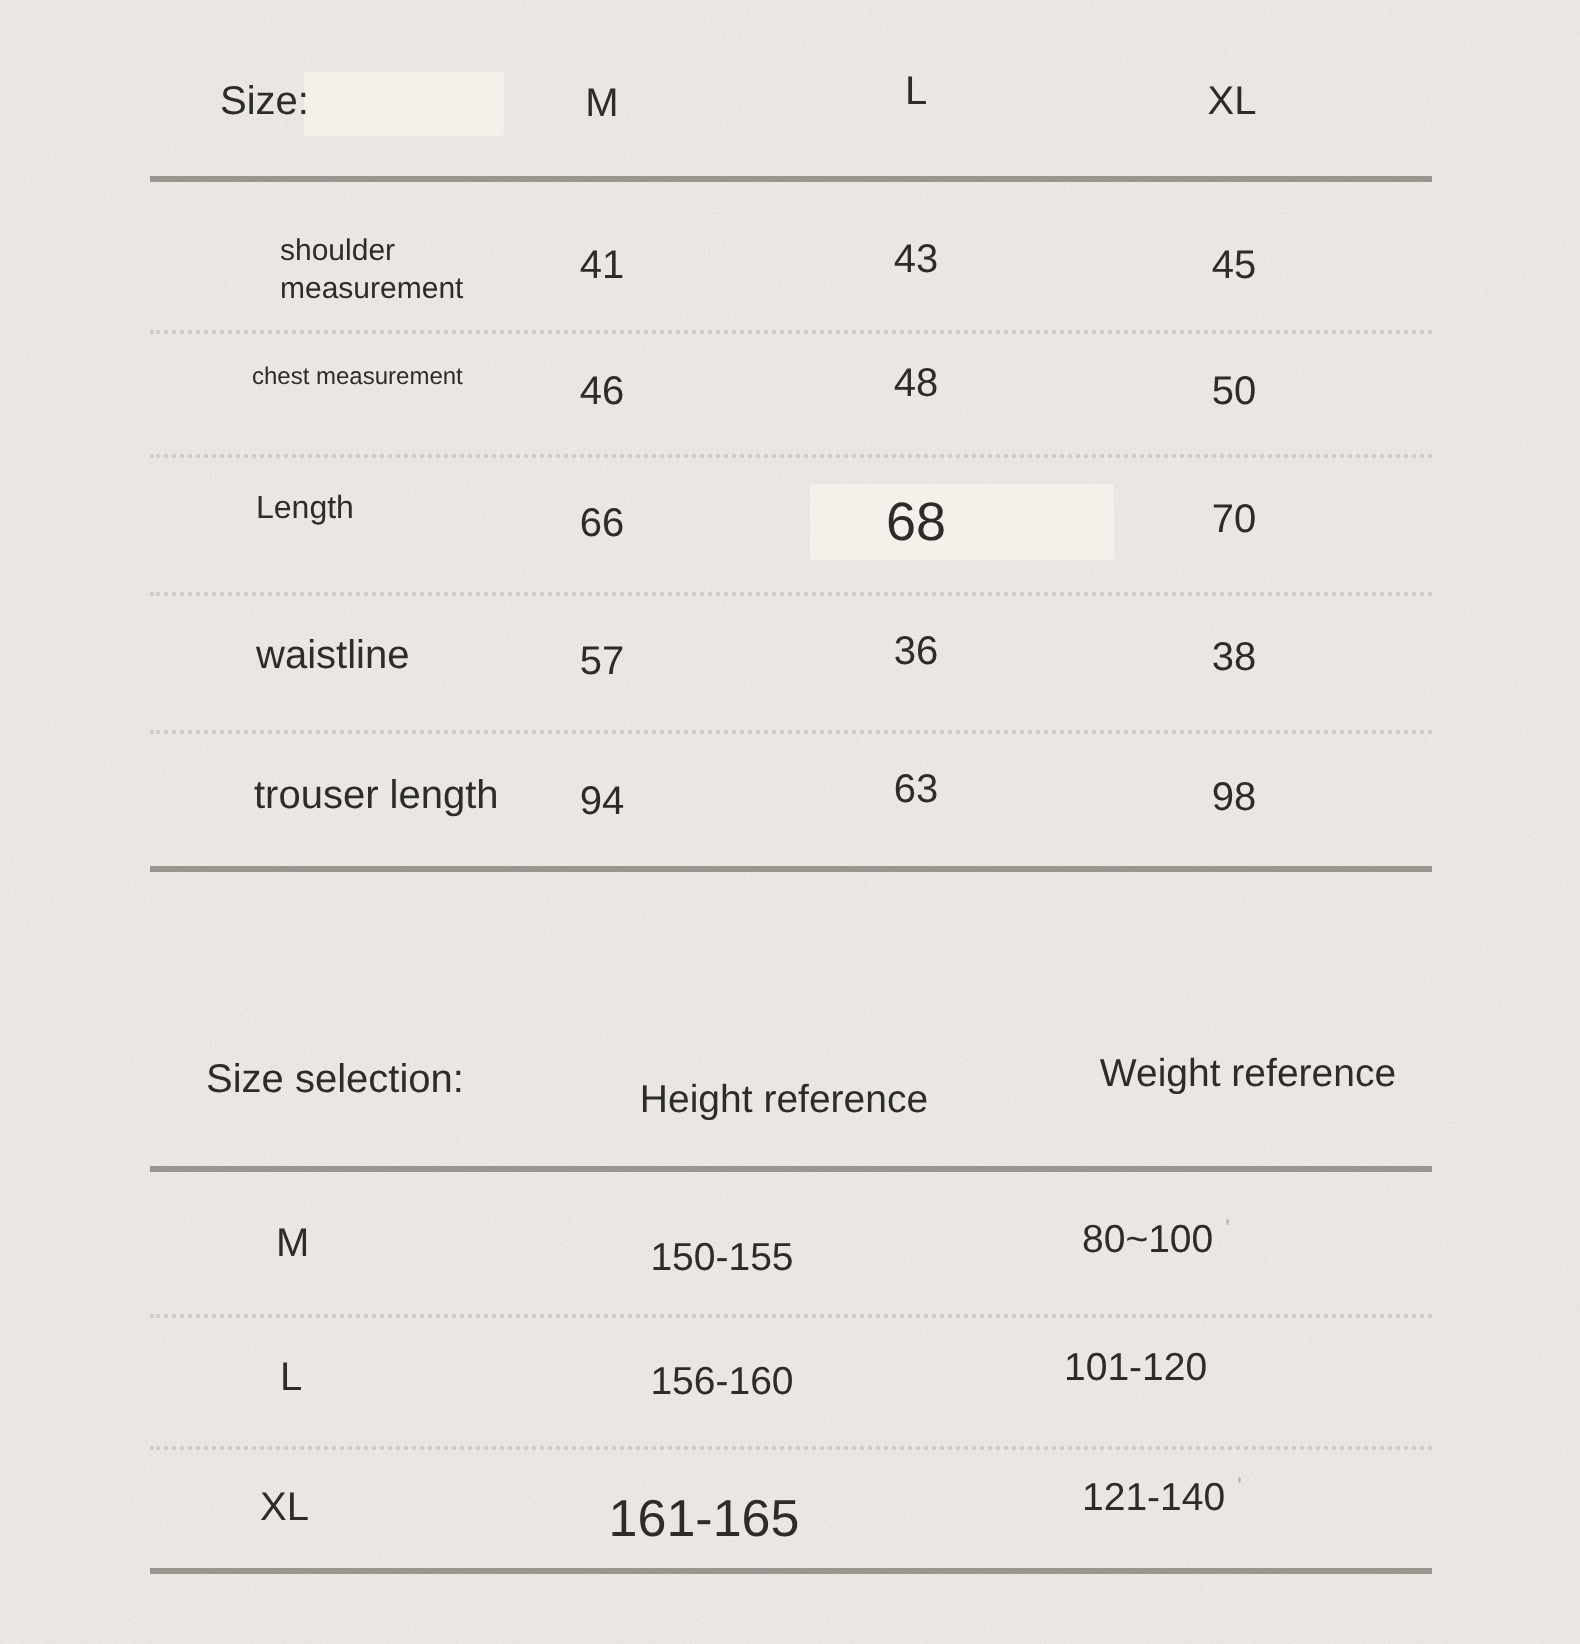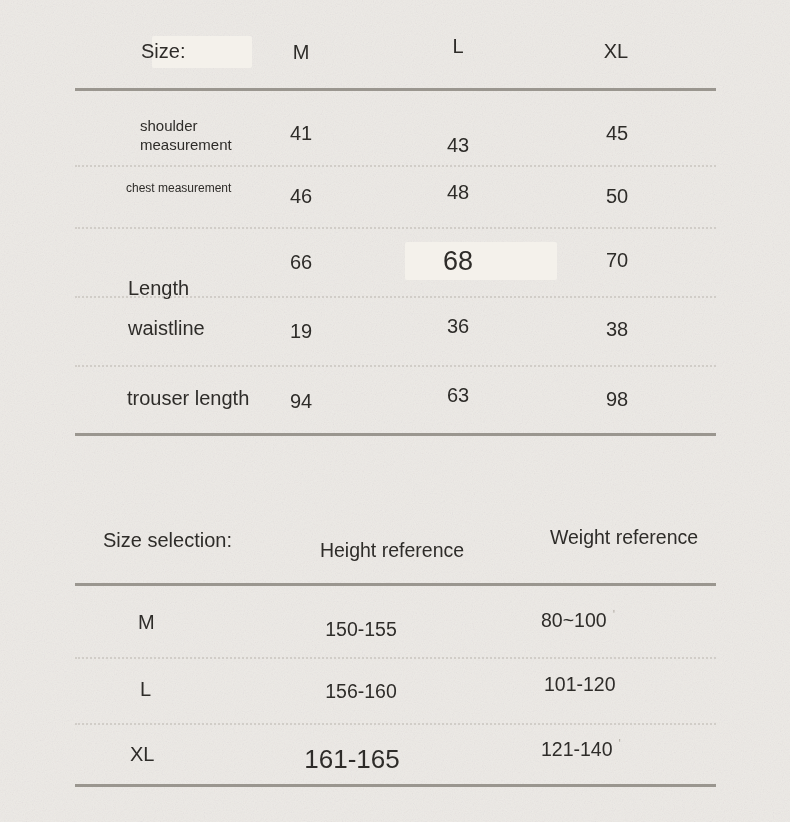--- a/index.html
+++ b/index.html
@@ -67,55 +67,55 @@
     <filter id="grain">
       <feTurbulence type="fractalNoise" baseFrequency="0.9" numOctaves="2" stitchTiles="stitch"></feTurbulence>
       <feColorMatrix type="saturate" values="0.25"></feColorMatrix>
     </filter>
     <rect width="790" height="822" filter="url(#grain)" opacity="0.14"></rect>
   </svg>
 
   <div>
 
     <div class="patch" style="left:152px;top:36px;width:100px;height:32px;"></div>
-    <div class="cell" style="left:110px;top:40px;font-size:20px;margin-left:31px;">Size:</div>
+    <div class="cell" style="left:110px;top:40px;font-size:20px;">Size:</div>
     <div class="cell ctr" style="left:301px;top:41px;font-size:20px;">M</div>
     <div class="cell ctr" style="left:458px;top:35px;font-size:20px;">L</div>
     <div class="cell ctr" style="left:616px;top:40px;font-size:20px;">XL</div>
 
     <div class="rule" style="top:88px;"></div>
 
     <div>
       <div class="cell wrap-label" style="left:128px;top:116px;font-size:15px;line-height:19px;margin-left:12px;">shoulder measurement</div>
       <div class="cell ctr" style="left:301px;top:122px;font-size:20px;">41</div>
-      <div class="cell ctr" style="left:458px;top:119px;font-size:20px;margin-top:15px;">43</div>
+      <div class="cell ctr" style="left:458px;top:119px;font-size:20px;">43</div>
       <div class="cell ctr" style="left:617px;top:122px;font-size:20px;text-align:center;">45</div>
     </div>
     <div class="divider" style="top:165px;"></div>
 
     <div>
       <div class="cell" style="left:126px;top:182px;font-size:12px;">chest measurement</div>
       <div class="cell ctr" style="left:301px;top:185px;font-size:20px;">46</div>
       <div class="cell ctr" style="left:458px;top:181px;font-size:20px;">48</div>
       <div class="cell ctr" style="left:617px;top:185px;font-size:20px;">50</div>
     </div>
     <div class="divider" style="top:227px;"></div>
 
     <div>
       <div class="patch" style="left:405px;top:242px;width:152px;height:38px;"></div>
-      <div class="cell" style="left:128px;top:246px;font-size:20px;margin-top:31px;">Length</div>
+      <div class="cell" style="left:128px;top:246px;font-size:16px;">Length</div>
       <div class="cell ctr" style="left:301px;top:251px;font-size:20px;">66</div>
       <div class="cell ctr" style="left:458px;top:246px;font-size:27px;">68</div>
       <div class="cell ctr" style="left:617px;top:249px;font-size:20px;">70</div>
     </div>
     <div class="divider" style="top:296px;"></div>
 
     <div>
       <div class="cell" style="left:128px;top:317px;font-size:20px;">waistline</div>
-      <div class="cell ctr" style="left:301px;top:320px;font-size:20px;">19</div>
+      <div class="cell ctr" style="left:301px;top:320px;font-size:20px;">57</div>
       <div class="cell ctr" style="left:458px;top:315px;font-size:20px;">36</div>
       <div class="cell ctr" style="left:617px;top:318px;font-size:20px;">38</div>
     </div>
     <div class="divider" style="top:365px;"></div>
 
     <div>
       <div class="cell" style="left:127px;top:387px;font-size:20px;">trouser length</div>
       <div class="cell ctr" style="left:301px;top:390px;font-size:20px;">94</div>
       <div class="cell ctr" style="left:458px;top:384px;font-size:20px;">63</div>
       <div class="cell ctr" style="left:617px;top:388px;font-size:20px;">98</div>
@@ -134,21 +134,21 @@
     <div>
       <div class="cell" style="left:138px;top:611px;font-size:20px;">M</div>
       <div class="cell ctr" style="left:361px;top:618px;font-size:19.5px;">150-155</div>
       <div class="cell" style="left:541px;top:609px;font-size:19.5px;"><span>80~100</span><span class="wmark">'</span></div>
     </div>
     <div class="divider" style="top:657px;"></div>
 
     <div>
       <div class="cell" style="left:140px;top:678px;font-size:20px;">L</div>
       <div class="cell ctr" style="left:361px;top:680px;font-size:19.5px;">156-160</div>
-      <div class="cell" style="left:544px;top:673px;font-size:19.5px;"><span>101-120</span><span class="wmark"></span></div>
+      <div class="cell" style="left:532px;top:673px;font-size:19.5px;"><span>101-120</span><span class="wmark"></span></div>
     </div>
     <div class="divider" style="top:723px;"></div>
 
     <div>
       <div class="cell" style="left:130px;top:743px;font-size:20px;">XL</div>
       <div class="cell ctr" style="left:352px;top:745px;font-size:26px;">161-165</div>
       <div class="cell" style="left:541px;top:738px;font-size:19.5px;"><span>121-140</span><span class="wmark">'</span></div>
     </div>
     <div class="rule" style="top:784px;"></div>
   </div>

